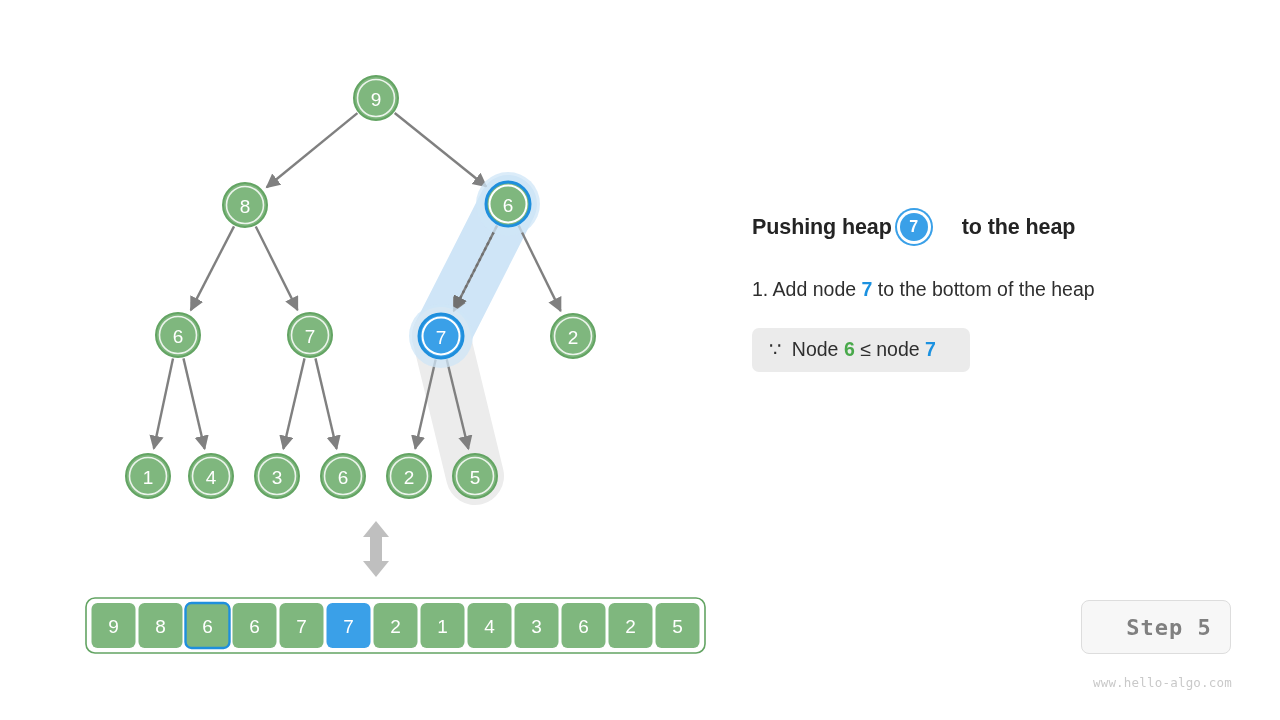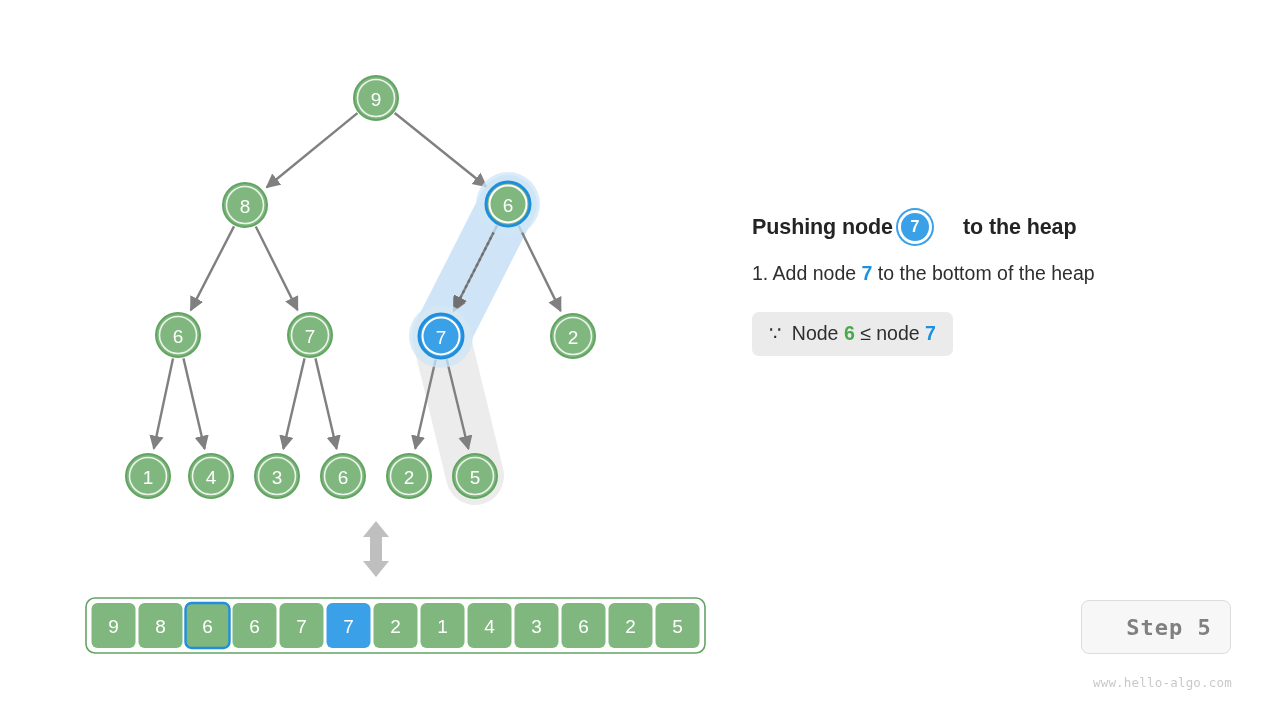--- a/index.html
+++ b/index.html
@@ -68,37 +68,37 @@
     border-radius: 50%;
     background: #3aa0e8;
     color: #ffffff;
     font-size: 16px;
     font-weight: bold;
     box-shadow: 0 0 0 3px #ffffff, 0 0 0 5px #3aa0e8;
   }
   .title .t-after { margin-left: 28px; }
 
   .steps {
-    margin-top: 14px;
+    margin-top: 30px;
   }
   .step-line {
     font-size: 19.5px;
     color: #2e2e2e;
     line-height: 1.1;
     margin-bottom: 28px;
     white-space: nowrap;
   }
   .blue-num { color: #1b91e0; font-weight: bold; }
   .green-num { color: #49a94b; font-weight: bold; }
 
   .reason {
     display: inline-block;
     background: #ebebeb;
     border-radius: 7px;
-    padding: 10px 17px 11px 17px;
+    padding: 10px 34px 11px 17px;
     font-size: 19.5px;
     color: #2e2e2e;
     white-space: nowrap;
   }
   .reason .because { margin-right: 4px; letter-spacing: 1px; }
 
   
   .step-badge {
     position: absolute;
     left: 1081px;
@@ -293,21 +293,21 @@
         </g>
         <g>
           <rect x="655.5" y="603" width="44" height="45" rx="6" ry="6" fill="#7fb77e" stroke="none" stroke-width="0"></rect>
           <text x="677.5" y="626.5" class="cell-text">5</text>
         </g>
       </g>
   </svg>
 
   <div class="panel">
     <div class="title">
-      <span>Pushing node</span>
+      <span>Pushing heap</span>
       <span class="badge">7</span>
       <span class="t-after">to the heap</span>
     </div>
 
     <div class="steps">
       <div class="step-line">
         <span>1.</span><span> Add node </span><span class="blue-num">7</span><span> to the bottom of the heap</span>
       </div>
       <div class="reason">
         <span class="because">∵</span><span> Node </span><span class="green-num">6</span><span> ≤ node </span><span class="blue-num">7</span>

